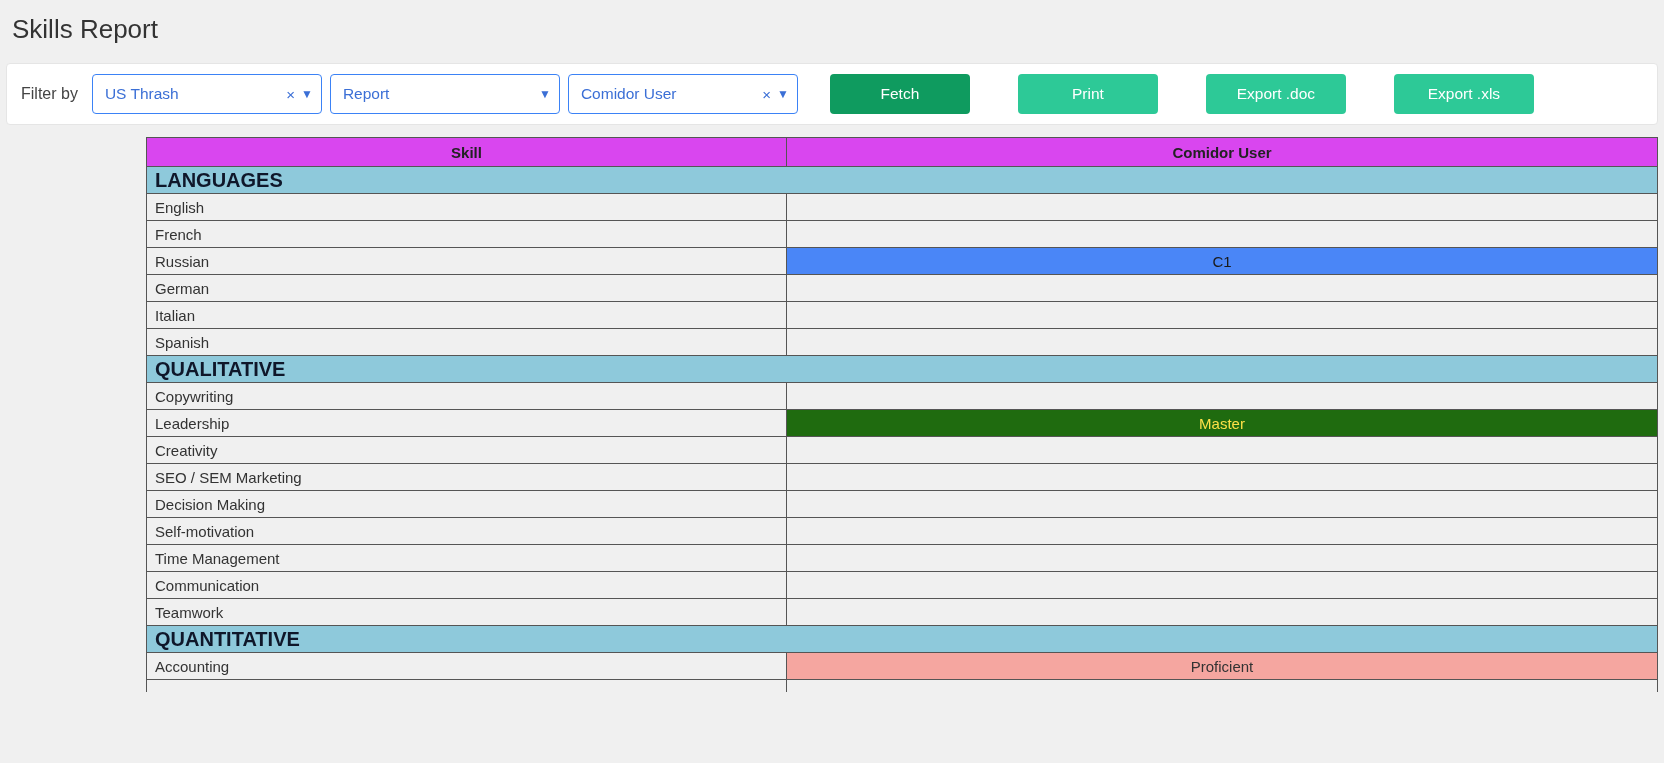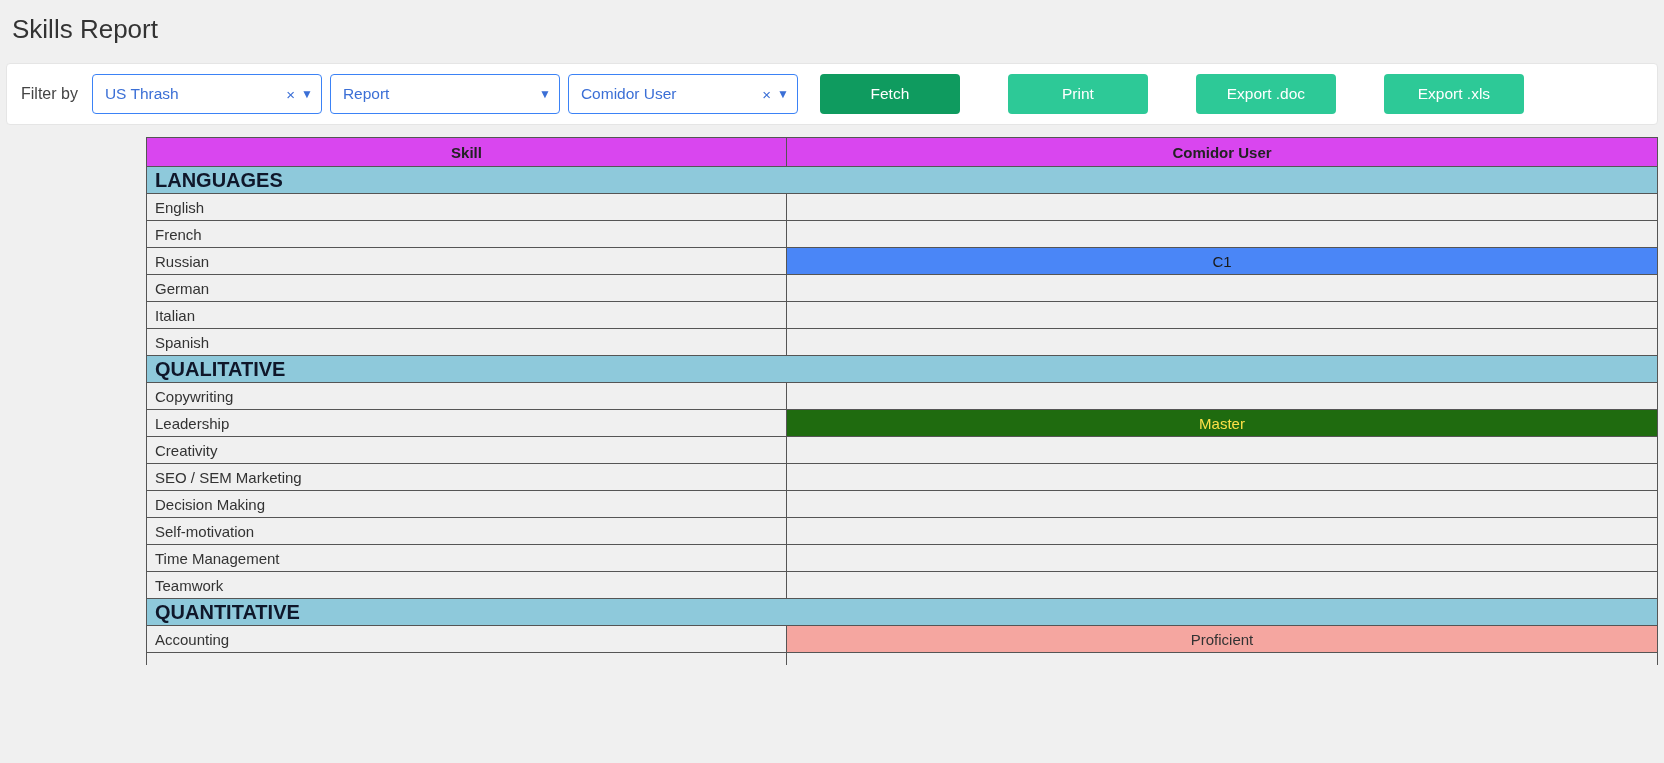--- a/index.html
+++ b/index.html
@@ -64,21 +64,21 @@
     .btn {
       height: 40px;
       border: none;
       border-radius: 4px;
       color: #fff;
       font-size: 15.5px;
       padding: 0 30px;
       cursor: pointer;
       min-width: 140px;
     }
-    .btn-fetch { background: #0f9b5f; margin-left: 14px; }
+    .btn-fetch { background: #0f9b5f; margin-left: 24px; }
     .btn-light { background: #2dc997; margin-left: 40px; }
     
     .table-wrap {
       margin: 0 6px 0 146px;
     }
     table {
       width: 100%;
       border-collapse: collapse;
       background: #f0f0f0;
     }
@@ -222,20 +222,24 @@
         </tr>
         <tr>
           <td class="skill-cell">Self-motivation</td>
           <td class="level-cell "></td>
         </tr>
         <tr>
           <td class="skill-cell">Time Management</td>
           <td class="level-cell "></td>
         </tr>
         <tr>
+          <td class="skill-cell">Communication</td>
+          <td class="level-cell "></td>
+        </tr>
+        <tr>
           <td class="skill-cell">Teamwork</td>
           <td class="level-cell "></td>
         </tr>
         <tr class="category-row">
           <td colspan="2">QUANTITATIVE</td>
         </tr>
         <tr>
           <td class="skill-cell">Accounting</td>
           <td class="level-cell level-proficient">Proficient</td>
         </tr>

